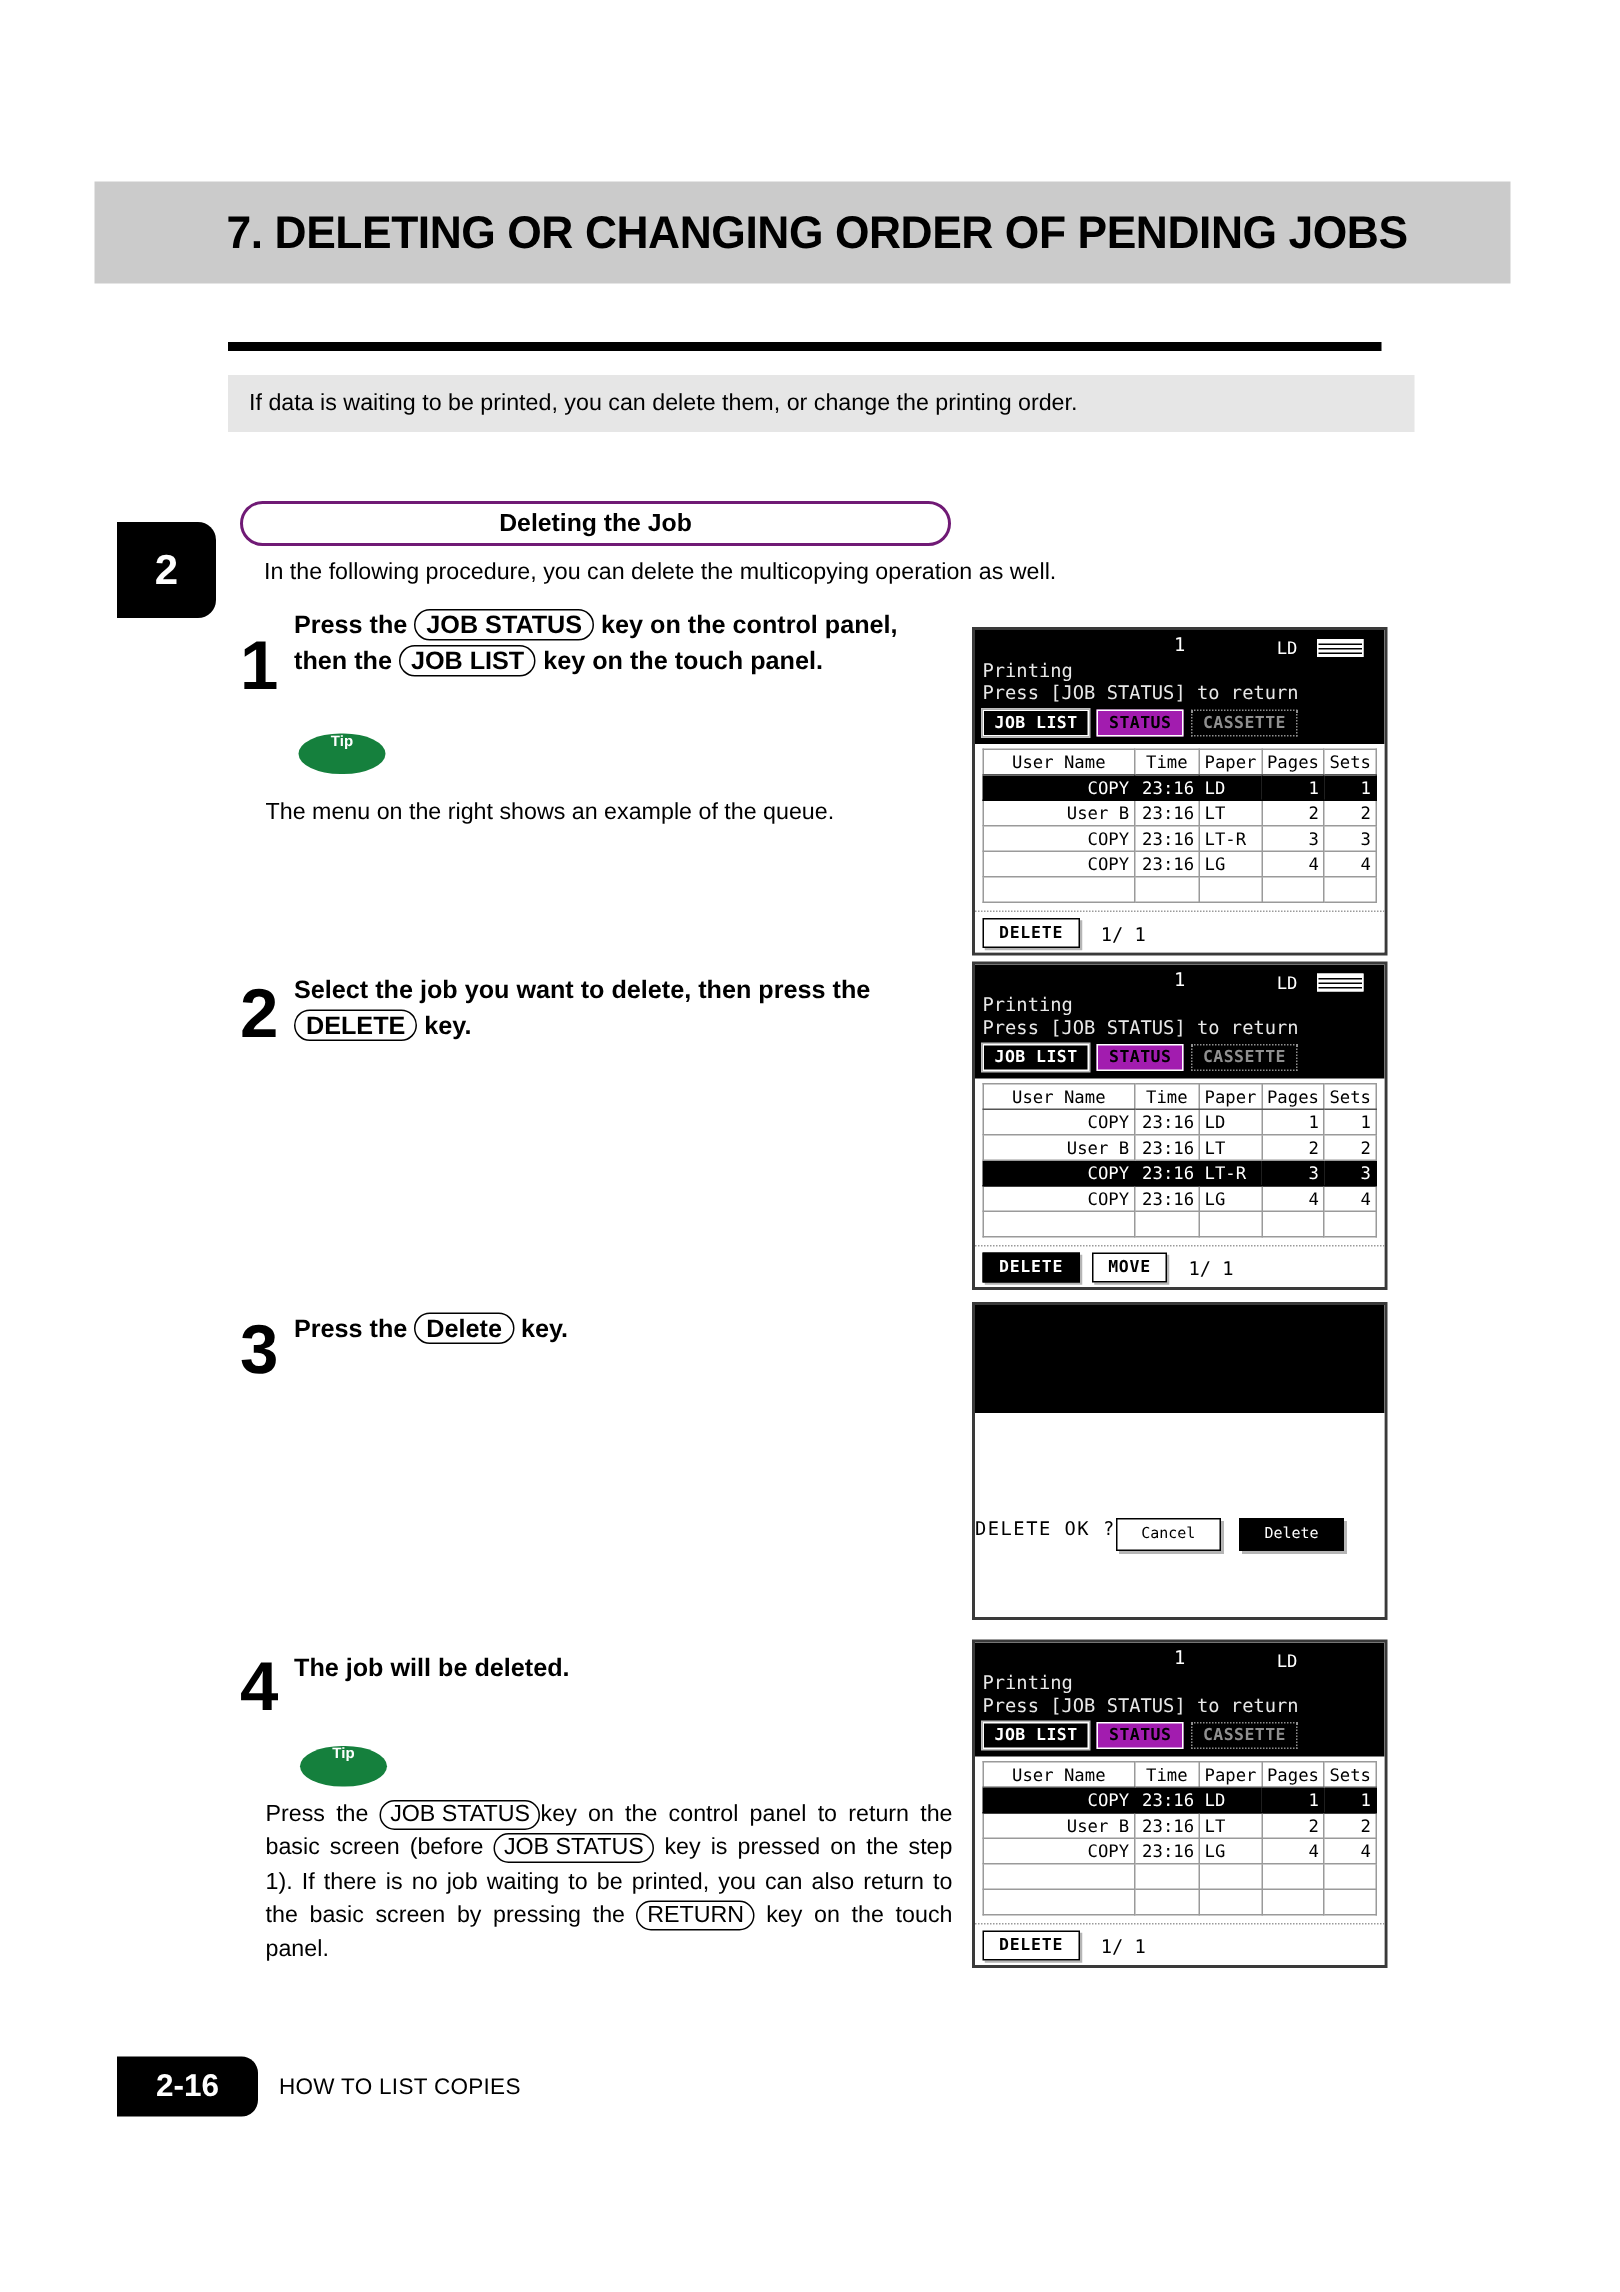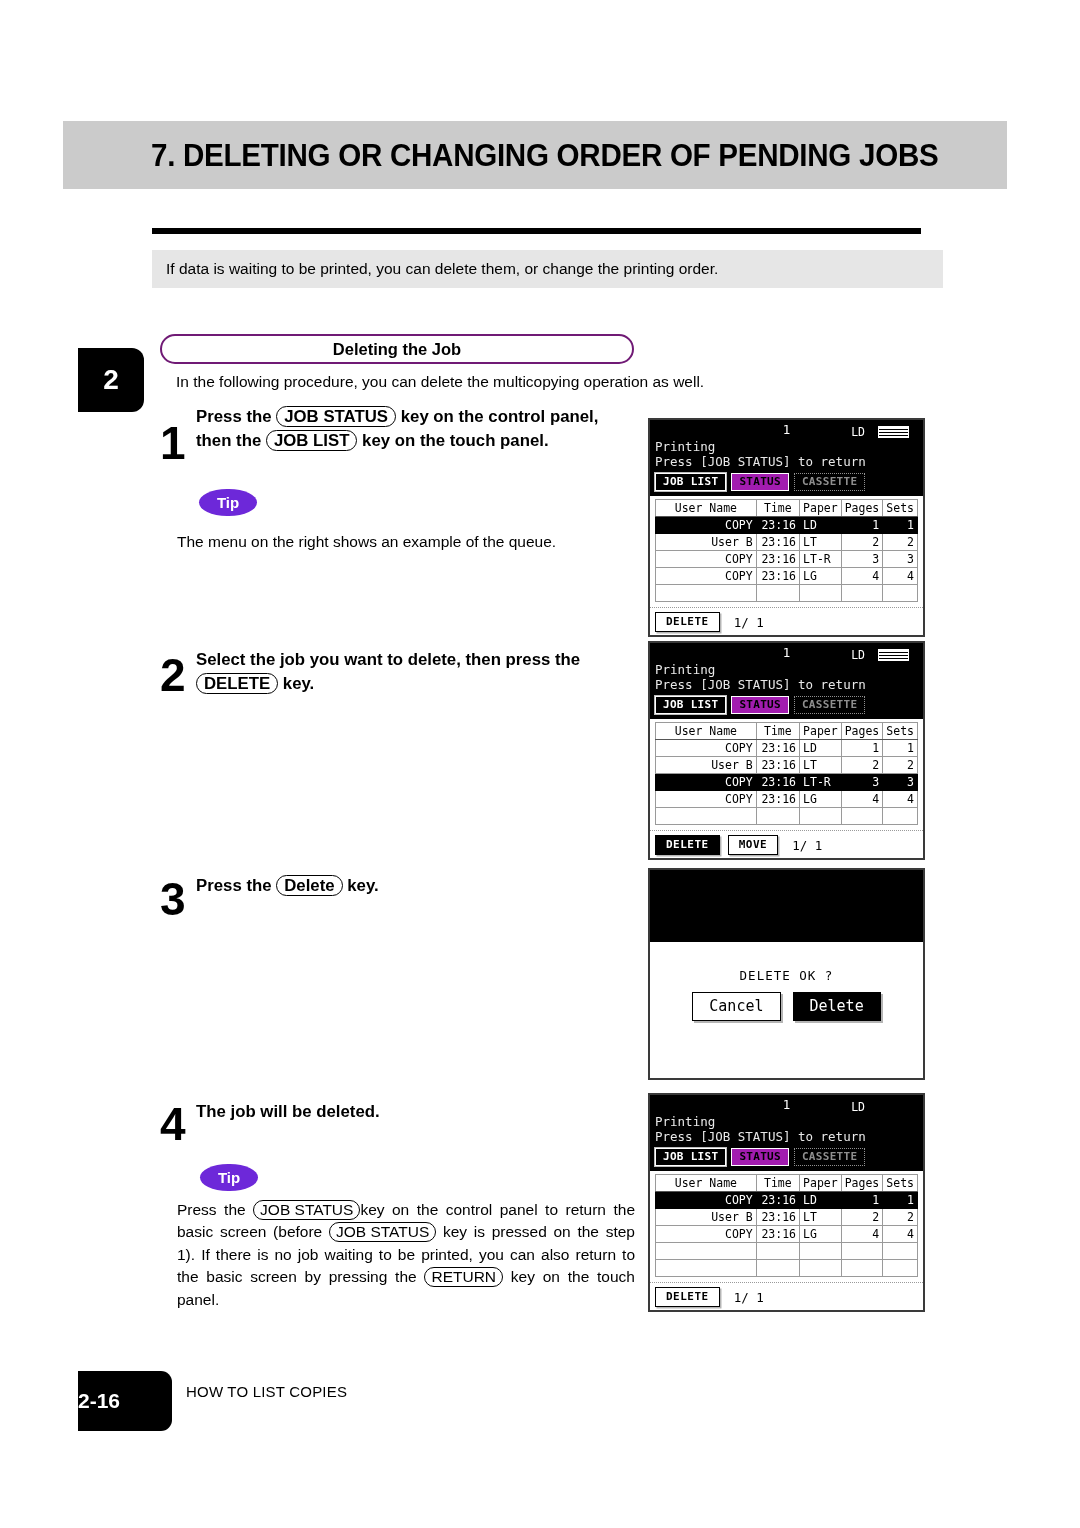--- a/index.html
+++ b/index.html
@@ -98,24 +98,24 @@
     padding: 0 6px;
     line-height: 1.15;
     white-space: nowrap;
     font-weight: normal;
   }
 
   
   .tip {
     position: absolute;
     width: 58px; height: 27px;
-    background: #6d28d9; border-radius: 29px/14px;
+    background: #15803d; border-radius: 29px/14px;
     color: #fff;
-    display: flex; align-items: center; justify-content: center;
-    font-size: 15px; font-weight: bold;
+    display: flex; align-items: flex-start; justify-content: center;
+    font-size: 10px; font-weight: bold;
   }
   .tip-text { position: absolute; font-size: 15.5px; line-height: 1.45; }
   .tip-text.justified { text-align: justify; }
 
   
   .lcd {
     position: absolute;
     width: 277px;
     border: 2px solid #3a3a3a;
     background: #fff;
@@ -195,41 +195,41 @@
     box-shadow: 1.5px 1.5px 0 #b5b5b5;
   }
   .btn.dark { background: #000; color: #fff; }
   .pageno { font-size: 12.5px; margin-left: 6px; }
 
   
   .lcd.confirm { background: #fff; }
   .confirm-top { background: #000; height: 72px; }
   .confirm-body {
     height: 136px; background:#fff;
-    display: flex; flex-direction: column; align-items: center;
+    display: flex; flex-direction: row; align-items: center;
     padding-top: 26px;
   }
   .confirm-msg { font-size: 12.5px; letter-spacing: 1px; margin-bottom: 9px; }
   .confirm-btns { display: flex; gap: 12px; }
   .cbtn {
-    font-size: 15px;
+    font-size: 10px;
     padding: 4px 16px 5px 16px;
     border: 1.5px solid #000;
     background: #fff; color: #000;
     box-shadow: 2px 2px 0 #b5b5b5;
   }
   .cbtn.dark { background: #000; color: #fff; }
 
   
   .footer-tab {
     position: absolute; left: 78px; top: 1371px;
-    width: 94px; height: 60px;
+    width: 94px; height: 40px;
     background: #000; color: #fff;
     border-radius: 0 11px 11px 0;
-    display: flex; align-items: center; 
+    display: flex; align-items: center; justify-content: center;
     font-size: 21px; font-weight: bold;
   }
   .footer-text {
     position: absolute; left: 186px; top: 1383px;
     font-size: 15px; letter-spacing: 0.2px;
   }
 </style>
 </head>
 <body>
 

